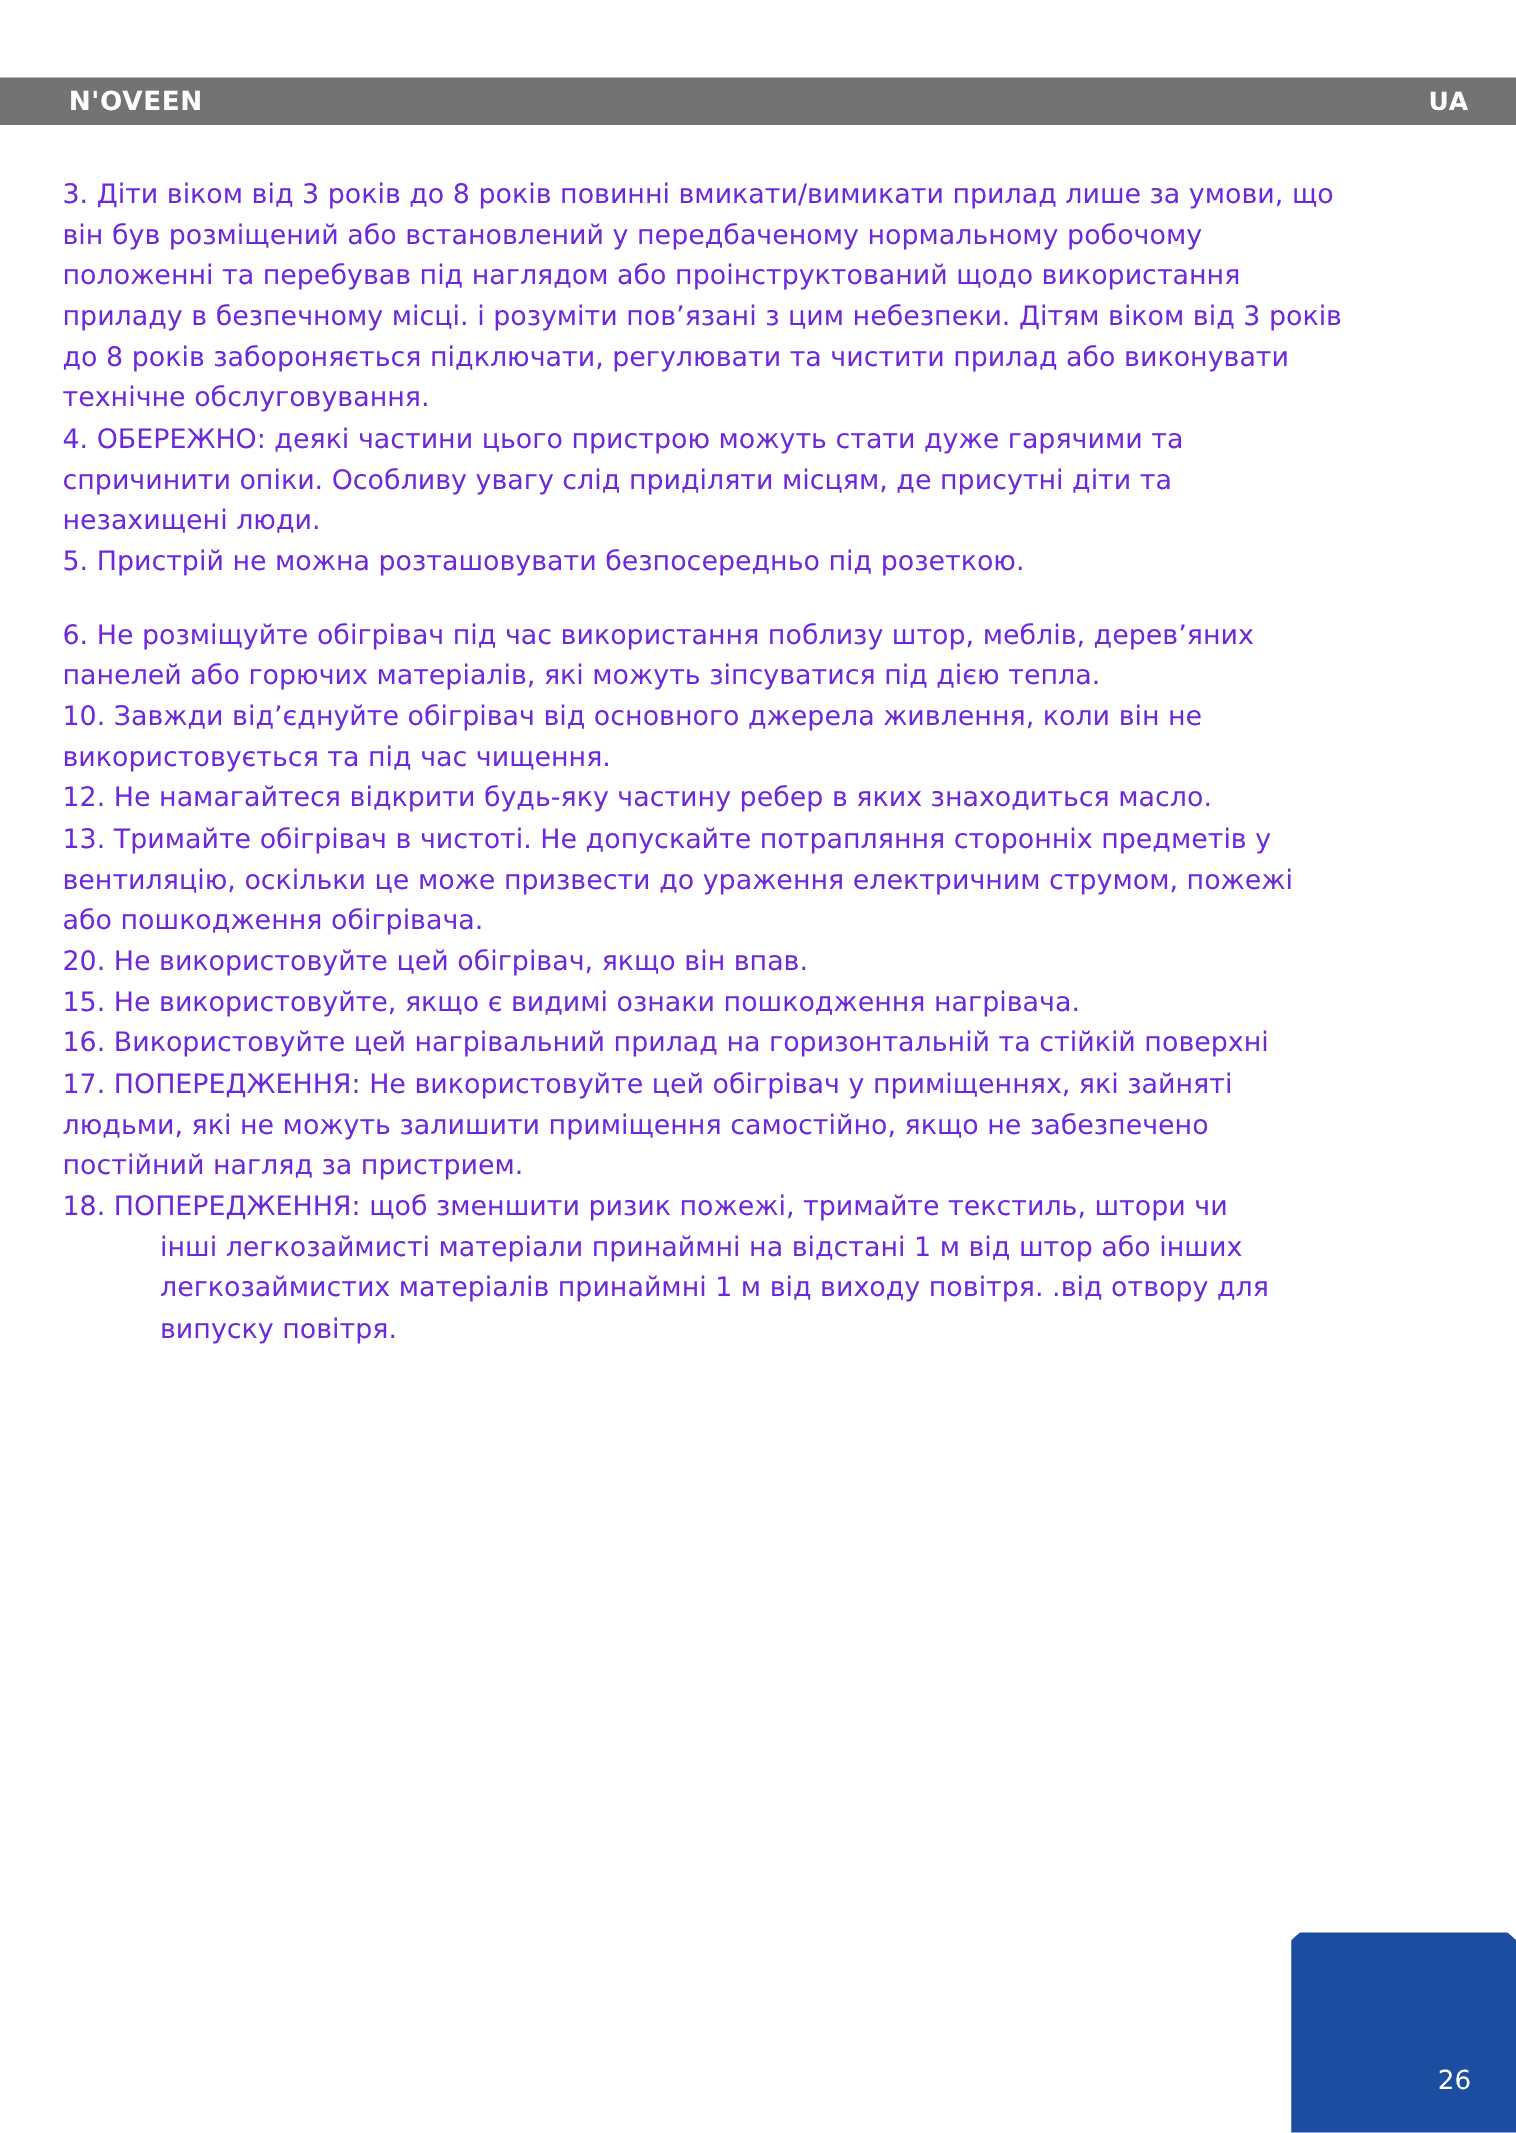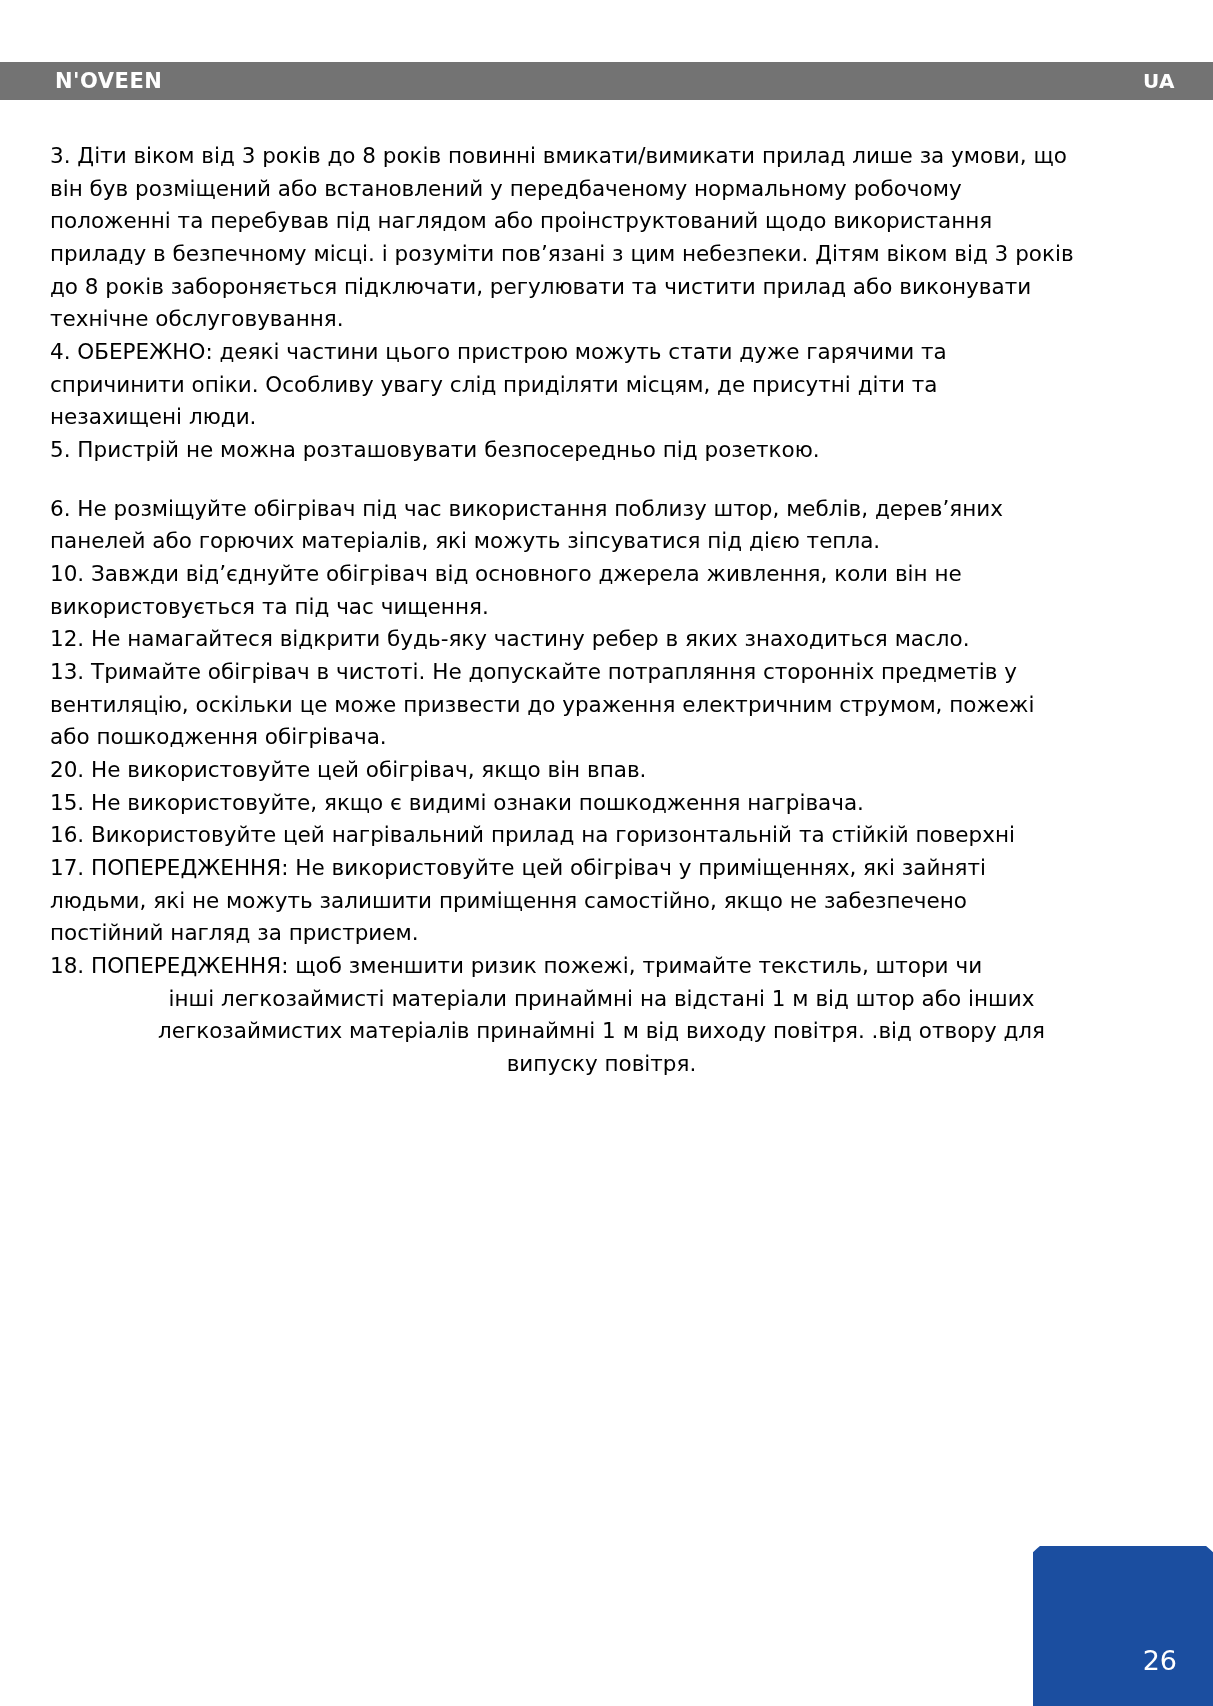--- a/index.html
+++ b/index.html
@@ -47,37 +47,36 @@
 
   
   .content {
     position: absolute;
     top: 140px;
     left: 50px;
     width: 1025px;
     font-family: "DejaVu Sans", sans-serif;
     font-size: 21.5px;
     line-height: 1.52;
-    color: #000000;
+    color: #6d28d9;
     text-align: left;
   }
   .para {
     margin: 0 0 0 0;
     text-align: left;
   }
   .para.gap-before {
     margin-top: 26px;
   }
   .para .hang {
     display: block;
   }
   .sub-indent {
     display: block;
     padding-left: 78px;
-    text-align: center;
   }
 
   
   .corner-shape {
     position: absolute;
     right: 0;
     bottom: 0;
     width: 180px;
     height: 160px;
     overflow: hidden;
@@ -90,21 +89,21 @@
     height: 260px;
     background: #1b4ea0;
     border-radius: 50%;
   }
   .page-number {
     position: absolute;
     right: 36px;
     bottom: 30px;
     color: #ffffff;
     font-family: "DejaVu Sans", sans-serif;
-    font-size: 27px;
+    font-size: 21px;
     font-weight: normal;
     z-index: 3;
   }
 </style>
 </head>
 <body>
 
 <div class="header-bar">
   <span class="brand">N'OVEEN</span>
   <span class="lang-code">UA</span>

